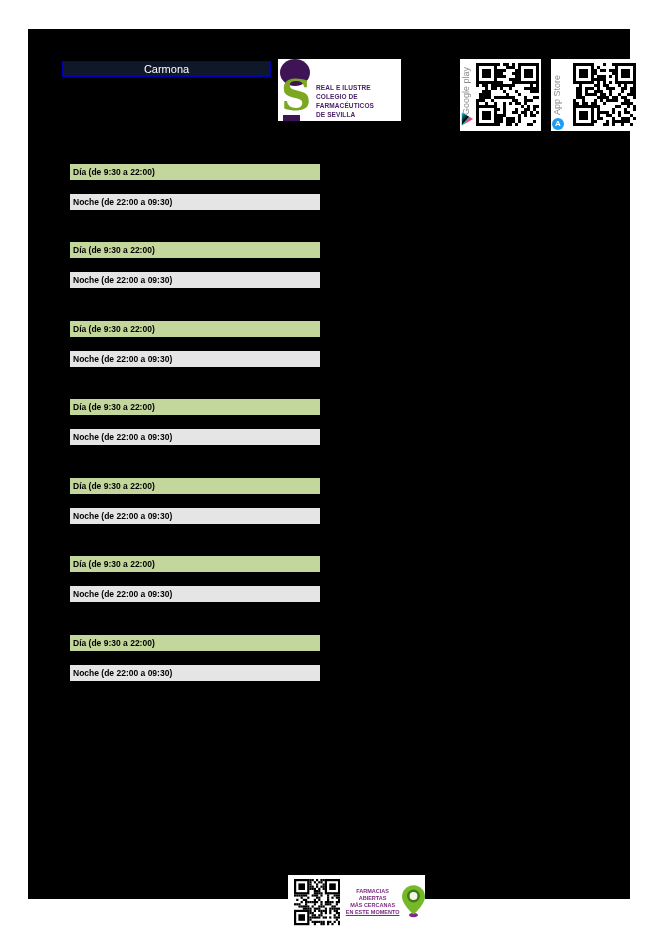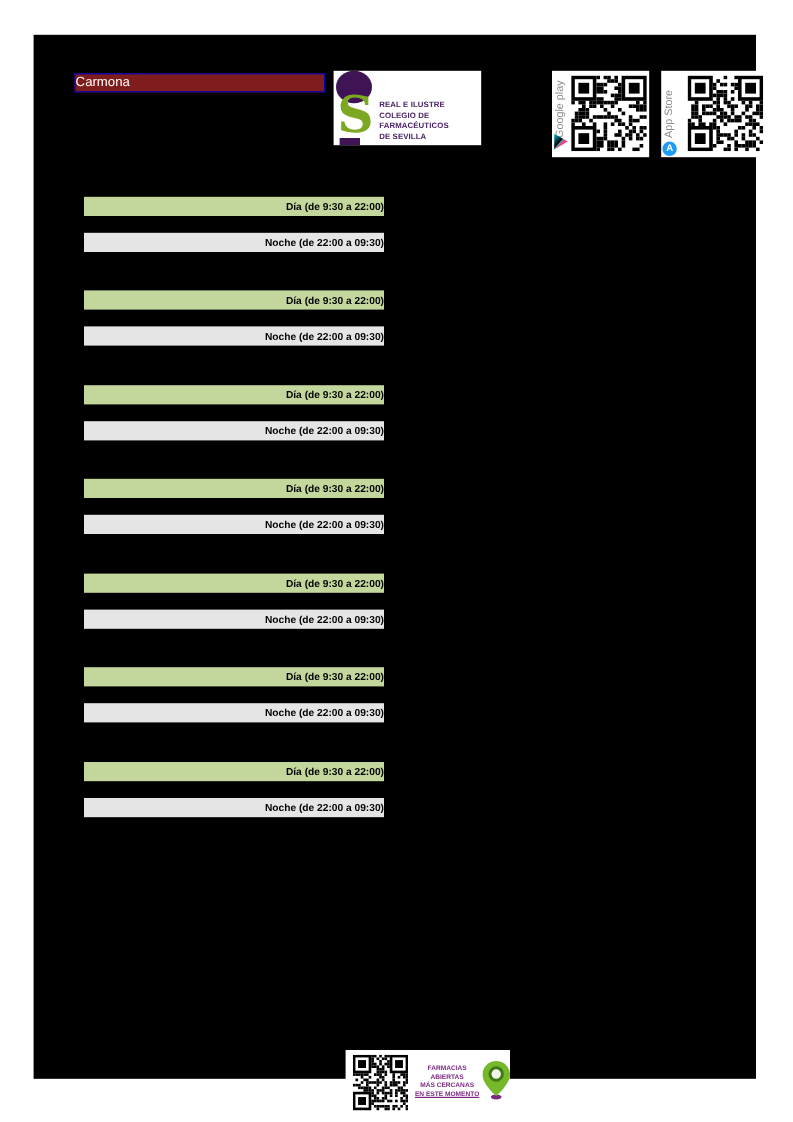--- a/index.html
+++ b/index.html
@@ -2,22 +2,22 @@
 <html><head>
 <meta charset="utf-8">
 <style>
   html,body{margin:0;padding:0;background:#fff;}
   .page{position:relative;width:661px;height:935px;background:#fff;overflow:hidden;
         font-family:"Liberation Sans",sans-serif;}
   .content{position:absolute;left:28px;top:29px;width:602px;height:870px;background:#000;}
 
   
   .muni-bar{position:absolute;left:34px;top:32px;width:209px;height:16px;
-    background:#7f1d1d;border:1px solid #0000b4;box-sizing:border-box;
-    color:#fff;font-size:11px;line-height:14px;text-align:left;}
+    background:#0f172a;border:1px solid #0000b4;box-sizing:border-box;
+    color:#fff;font-size:11px;line-height:14px;text-align:center;}
 
   
   .logo-box{position:absolute;left:250px;top:30px;width:123px;height:62px;background:#fff;overflow:hidden;}
   .logo-circle{position:absolute;left:2px;top:0px;width:30px;height:27px;border-radius:50%;background:#3f1454;}
   .logo-s{position:absolute;left:3px;top:16px;font-size:42px;line-height:42px;font-weight:bold;
     color:#7ca821;font-family:"DejaVu Serif",serif;}
   .logo-square{position:absolute;left:5px;top:56px;width:17px;height:6px;background:#3f1454;}
   .logo-text{position:absolute;left:38px;top:24px;width:84px;color:#4b2367;
     font-size:6.5px;font-weight:bold;line-height:9px;letter-spacing:0.1px;}
 
@@ -32,21 +32,21 @@
   .badge-as .badge-qr{left:22px;}
   .badge-icon{position:absolute;left:1px;bottom:1px;}
   .as-circle{width:12px;height:12px;border-radius:50%;background:#1c9cf6;color:#fff;
     font-size:8px;line-height:12px;text-align:center;font-weight:bold;}
 
   
   .pair{position:absolute;left:42px;width:250px;}
   .pair-1{top:135px}.pair-2{top:213px}.pair-3{top:292px}.pair-4{top:370px}
   .pair-5{top:449px}.pair-6{top:527px}.pair-7{top:606px}
   .bar{height:16px;line-height:16px;padding-left:3px;box-sizing:border-box;
-    font-size:8.5px;font-weight:bold;color:#000;text-align:right;}
+    font-size:8.5px;font-weight:bold;color:#000;}
   .bar-day{background:#c3d69b;}
   .bar-night{background:#e5e5e5;margin-top:14px;}
 
   
   .footer-box{position:absolute;left:260px;top:846px;width:137px;height:54px;background:#fff;
     display:flex;align-items:center;}
   .footer-qr{margin-left:6px;margin-top:1px;}
   .footer-text{width:66px;margin-left:4px;text-align:center;color:#7b2982;
     font-size:5.5px;font-weight:bold;line-height:7px;}
   .footer-text .u{text-decoration:underline;}

